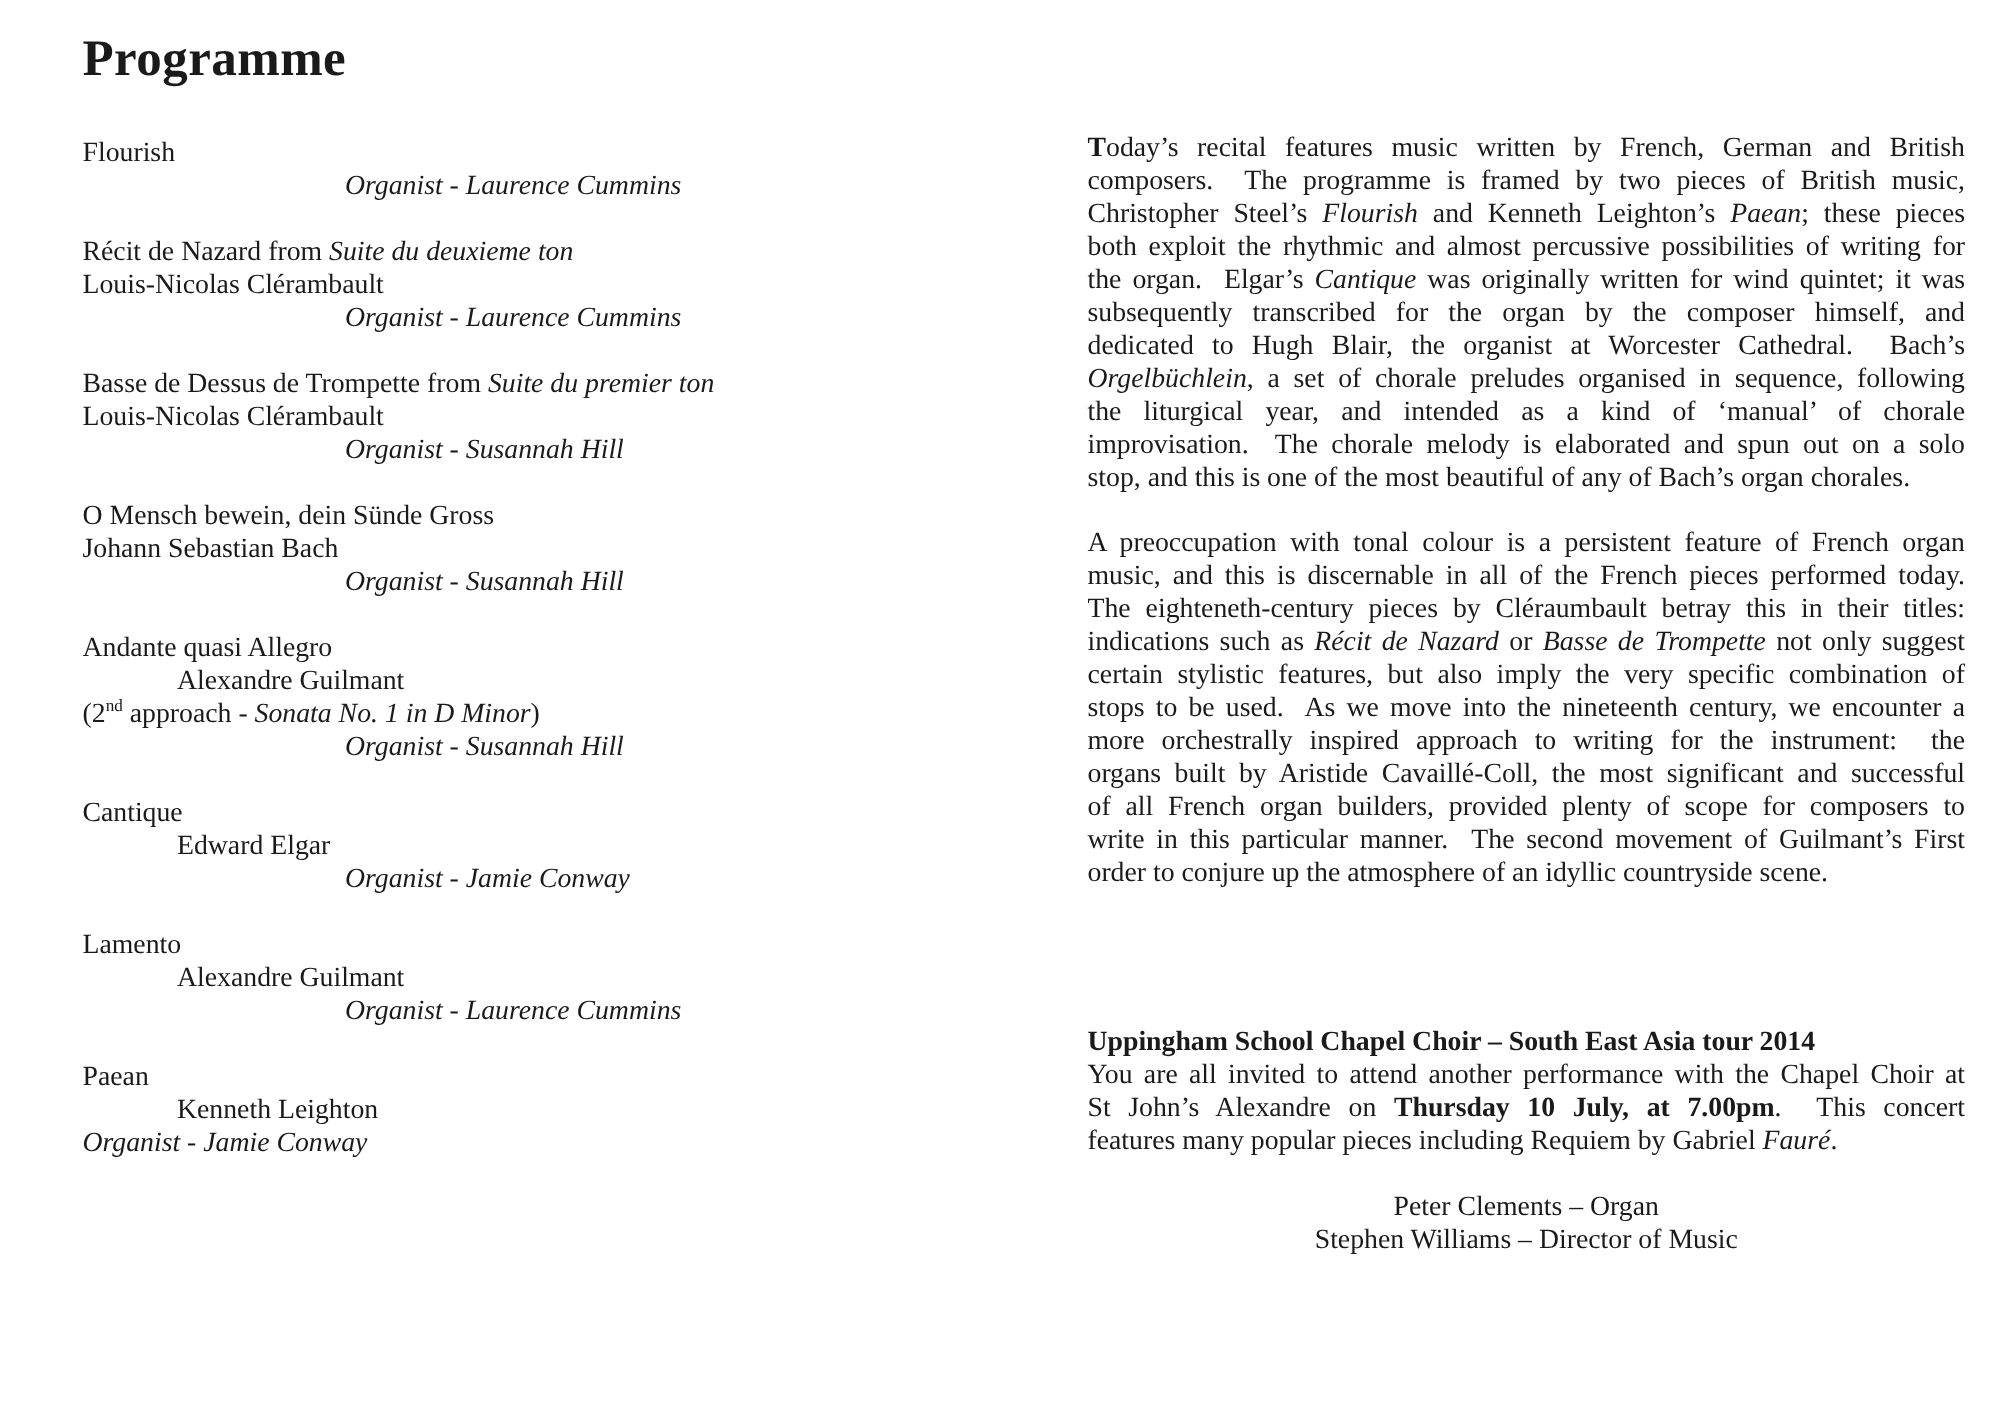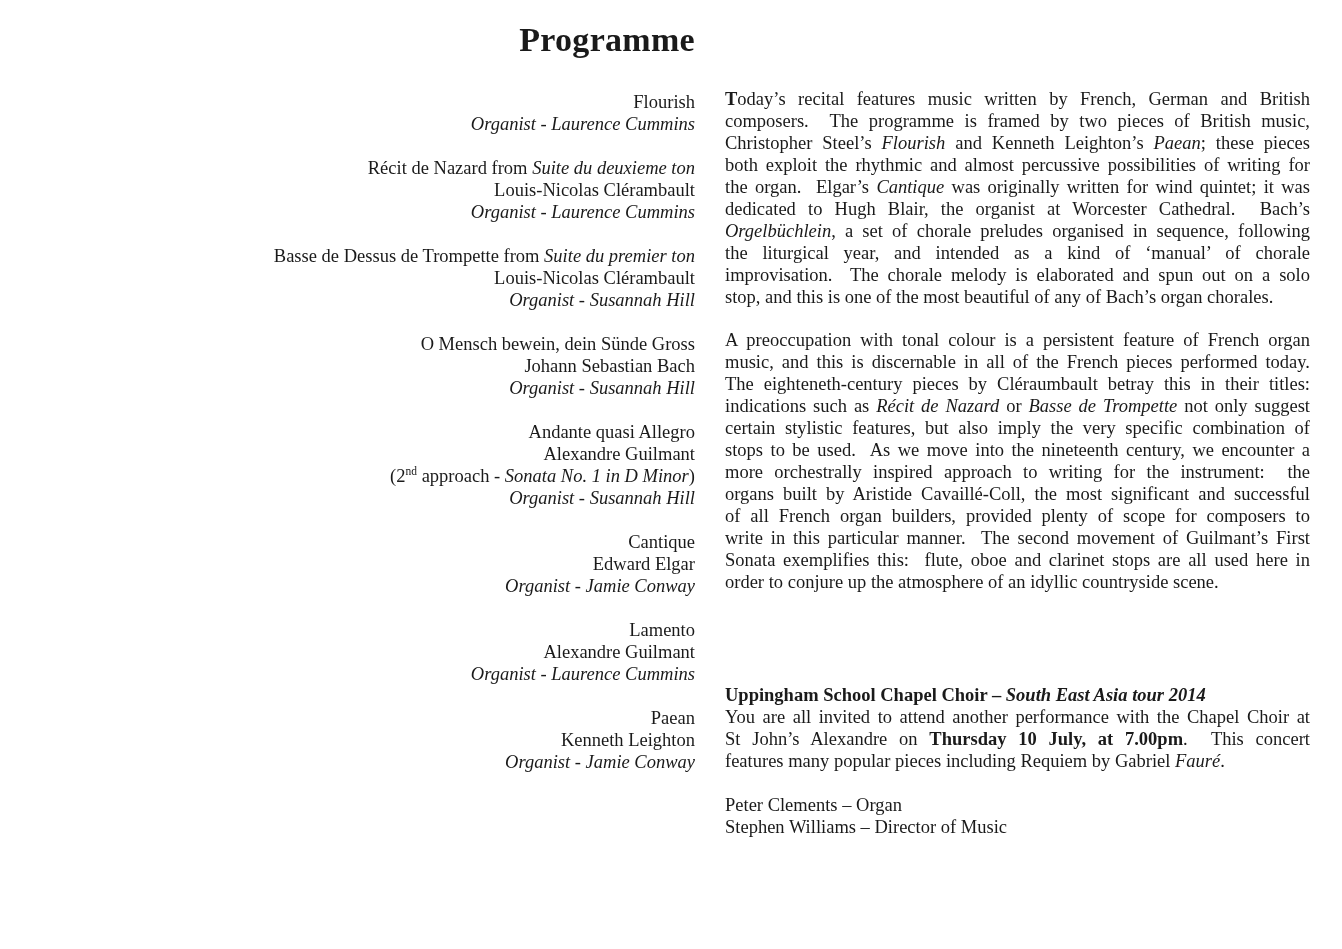--- a/index.html
+++ b/index.html
@@ -8,21 +8,21 @@
     background: #ffffff;
     color: #1a1a1a;
     font-family: "Liberation Serif", "DejaVu Serif", serif;
     position: relative;
     overflow: hidden;
   }
   .page { position: absolute; inset: 0; }
 
   
   .left-col {
-    position: absolute; left: 55px; top: 20px; width: 640px; text-align: right;
+    position: absolute; left: 55px; top: 20px; width: 640px;
   }
   .prog-heading {
     font-size: 34px; font-weight: bold; line-height: 40px;
     margin: 0 0 31px 0; letter-spacing: 0.3px;
   }
   .entry { margin-bottom: 22px; }
   .pline { font-size: 18.5px; line-height: 22px; white-space: nowrap; }
   .ind1 { padding-left: 63px; }
   .ind2 { padding-left: 175px; }
 
@@ -30,26 +30,26 @@
   .right-col {
     position: absolute; left: 725px; top: 88px; width: 585px;
     font-size: 18.5px; line-height: 22px;
   }
   .para { margin: 0 0 21px 0; }
   .tline { text-align: justify; }
   .tline.stretch { text-align-last: justify; }
   .choir-heading { margin-top: 91px; font-weight: bold; }
   .invitation { }
   .credits { margin-top: 22px; }
-  .credit-line { line-height: 22px; }
+  .credit-line { line-height: 22px; text-align: center; }
 
   
   .seg-i  { font-style: italic; }
   .seg-b  { font-weight: bold; }
-  .seg-bi { font-weight: bold; font-style: italic; }
+  .seg-bi { font-weight: bold; }
   .seg-sup { vertical-align: super; font-size: 0.62em; line-height: 0; }
 </style>
 </head>
 <body>
 
 <div class="page">
 
   <div class="left-col">
     <div class="prog-heading">Programme</div>
     <div id="programme-entries">
@@ -97,38 +97,38 @@
   </div>
 
   <div class="right-col">
     <div id="notes-paragraphs">
         <div class="para">
           <div class="tline stretch"><span class="seg-b">T</span><span>oday’s recital features music written by French, German and British</span></div>
           <div class="tline stretch"><span>composers.&nbsp; The programme is framed by two pieces of British music,</span></div>
           <div class="tline stretch"><span>Christopher Steel’s </span><span class="seg-i">Flourish</span><span> and Kenneth Leighton’s </span><span class="seg-i">Paean</span><span>; these pieces</span></div>
           <div class="tline stretch"><span>both exploit the rhythmic and almost percussive possibilities of writing for</span></div>
           <div class="tline stretch"><span>the organ.&nbsp; Elgar’s </span><span class="seg-i">Cantique</span><span> was originally written for wind quintet; it was</span></div>
+          <div class="tline stretch"><span>subsequently transcribed for the organ by the composer himself, and</span></div>
           <div class="tline stretch"><span>dedicated to Hugh Blair, the organist at Worcester Cathedral.&nbsp; Bach’s</span></div>
           <div class="tline stretch"><span class="seg-i">Orgelbüchlein</span><span>, a set of chorale preludes organised in sequence, following</span></div>
           <div class="tline stretch"><span>the liturgical year, and intended as a kind of ‘manual’ of chorale</span></div>
           <div class="tline stretch"><span>improvisation.&nbsp; The chorale melody is elaborated and spun out on a solo</span></div>
           <div class="tline"><span>stop, and this is one of the most beautiful of any of Bach’s organ chorales.</span></div>
         </div>
         <div class="para">
           <div class="tline stretch"><span>A preoccupation with tonal colour is a persistent feature of French organ</span></div>
           <div class="tline stretch"><span>music, and this is discernable in all of the French pieces performed today.</span></div>
           <div class="tline stretch"><span>The eighteneth-century pieces by Cléraumbault betray this in their titles:</span></div>
           <div class="tline stretch"><span>indications such as </span><span class="seg-i">Récit de Nazard</span><span> or </span><span class="seg-i">Basse de Trompette</span><span> not only suggest</span></div>
           <div class="tline stretch"><span>certain stylistic features, but also imply the very specific combination of</span></div>
           <div class="tline stretch"><span>stops to be used.&nbsp; As we move into the nineteenth century, we encounter a</span></div>
           <div class="tline stretch"><span>more orchestrally inspired approach to writing for the instrument:&nbsp; the</span></div>
           <div class="tline stretch"><span>organs built by Aristide Cavaillé-Coll, the most significant and successful</span></div>
           <div class="tline stretch"><span>of all French organ builders, provided plenty of scope for composers to</span></div>
           <div class="tline stretch"><span>write in this particular manner.&nbsp; The second movement of Guilmant’s First</span></div>
-          <div class="tline stretch"><span>Sonata exemplifies this:&nbsp; flute, oboe and clarinet stops are all used here in</span></div>
           <div class="tline"><span>order to conjure up the atmosphere of an idyllic countryside scene.</span></div>
         </div>
       </div>
     <div id="choir-heading" class="choir-heading"><span class="seg-b">Uppingham School Chapel Choir – </span><span class="seg-bi">South East Asia tour 2014</span></div>
     <div id="invitation" class="invitation">
         <div class="tline stretch"><span>You are all invited to attend another performance with the Chapel Choir at</span></div>
         <div class="tline stretch"><span>St John’s Alexandre on </span><span class="seg-b">Thursday 10 July, at 7.00pm</span><span>.&nbsp; This concert</span></div>
         <div class="tline"><span>features many popular pieces including Requiem by Gabriel </span><span class="seg-i">Fauré</span><span>.</span></div>
       </div>
     <div class="credits">

